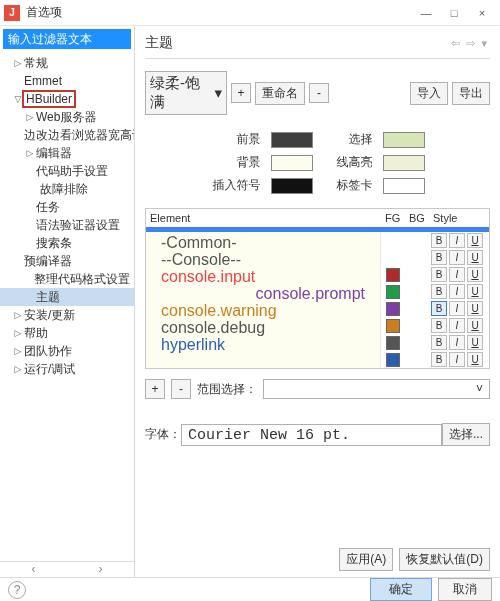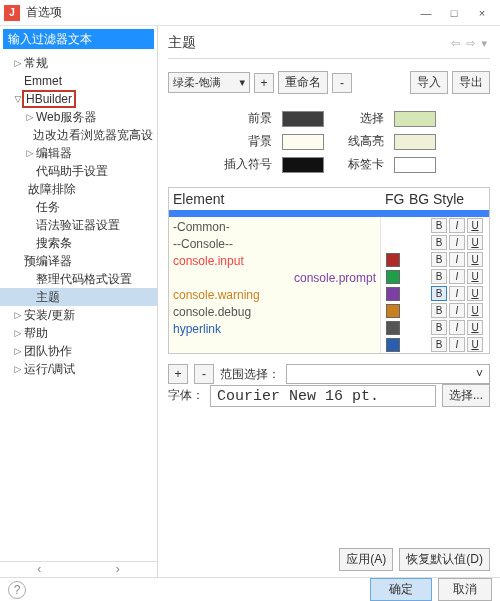--- a/index.html
+++ b/index.html
@@ -2,62 +2,62 @@
 <html><head>
 <meta charset="utf-8">
 <style>
 * { box-sizing: border-box; margin: 0; padding: 0; font-family: "Microsoft YaHei", sans-serif; }
 body { font-size: 12px; color: #333; background: #fff; width: 500px; height: 601px; overflow: hidden; position: relative; }
 .titlebar { height: 26px; display: flex; align-items: center; padding: 0 4px; border-bottom: 1px solid #e5e5e5; }
 .titlebar .app-icon { width: 16px; height: 16px; background: #e74c3c; display: inline-block; margin-right: 6px; color: #fff; font-size: 10px; text-align: center; line-height: 16px; font-weight: bold; }
 .titlebar .tt { flex: 1; }
 .winbtn { width: 28px; height: 22px; display: inline-flex; align-items: center; justify-content: center; font-size: 11px; color: #555; cursor: default; }
 .outer { display: flex; height: calc(100% - 26px - 24px); }
-.left { width: 158px; border-right: 1px solid #d8d8d8; display: flex; flex-direction: column; }
+.left { width: 135px; border-right: 1px solid #d8d8d8; display: flex; flex-direction: column; }
 .filter { margin: 3px; }
 .filter input { width: 100%; height: 20px; background: #1e90ff; color: #fff; border: 1px solid #1e90ff; padding: 0 4px; font-size: 12px; }
 .filter input::placeholder { color: #fff; }
 .tree { flex: 1; overflow: hidden; padding-top: 2px; }
 .tree-item { display: flex; align-items: center; height: 18px; padding-right: 4px; white-space: nowrap; overflow: hidden; cursor: default; }
 .tree-item .arrow { width: 12px; text-align: center; color: #666; font-size: 9px; display: inline-block; }
 .tree-item.selected { background: #c8dcf0; }
 .redbox { border: 2px solid #c0392b; display: inline-block; padding: 0 2px; margin-left: -2px; }
 .right { flex: 1; padding: 8px 10px 4px 10px; position: relative; display: flex; flex-direction: column; }
 .hdr { display: flex; align-items: center; border-bottom: 1px solid #ddd; padding-bottom: 6px; }
 .hdr h2 { font-size: 14px; font-weight: normal; flex: 1; }
 .nav-arrow { color: #aaa; font-size: 11px; padding: 0 3px; }
 .section1 { margin-top: 12px; display: flex; align-items: center; gap: 4px; }
-.combo { border: 1px solid #b0b0b0; background: #f4f4f4; padding: 2px 4px; width: 82px; display: flex; align-items: center; justify-content: space-between; font-size: 11px; }
+.combo { border: 1px solid #b0b0b0; background: #f4f4f4; padding: 2px 4px; width: 82px; display: flex; align-items: center; justify-content: space-between; font-size: 15px; }
 .btn-sq { width: 20px; height: 20px; border: 1px solid #b0b0b0; background: #f4f4f4; display: inline-flex; align-items: center; justify-content: center; font-size: 12px; cursor: default; }
 .btn { border: 1px solid #b0b0b0; background: #f4f4f4; padding: 2px 6px; font-size: 12px; cursor: default; }
 .color-rows { margin-top: 16px; }
 .color-row { display: flex; align-items: center; justify-content: center; gap: 10px; margin-bottom: 6px; }
 .clabel { width: 50px; text-align: right; }
 .swatch { width: 42px; height: 16px; border: 1px solid #888; }
 .element-table { margin-top: 8px; border: 1px solid #c8c8c8; }
-.et-head { display: flex; font-size: 14px; border-bottom: 7px solid #3b82f6; }
+.et-head { display: flex; font-size: 11px; border-bottom: 5px solid #3b82f6; }
 .et-head div { padding: 3px 4px; }
 .et-col-el { flex: 1; }
 .et-col-fg { width: 24px; }
 .et-col-bg { width: 24px; }
 .et-col-style { width: 60px; }
 .et-body { display: flex; }
-.et-elements { flex: 1; background: #fdfdf0; padding: 2px 4px; font-family: "Courier New", monospace; font-size: 12px; border-right: 1px solid #e8e8e8; line-height: 17px; }
+.et-elements { flex: 1; background: #fdfdf0; padding: 2px 15px; font-family: "Courier New", monospace; font-size: 16px; border-right: 1px solid #e8e8e8; line-height: 17px; }
 .et-elements div { white-space: nowrap; }
 .et-sidecols { width: 108px; display: flex; flex-direction: column; }
 .et-row { display: flex; align-items: center; height: 17px; }
 .fgcell { width: 24px; display: flex; justify-content: center; }
 .bgcell { width: 24px; }
 .fg-swatch { width: 14px; height: 14px; border: 1px solid #666; }
 .style-cell { width: 60px; display: flex; gap: 2px; padding-left: 2px; }
 .sbtn { width: 16px; height: 15px; border: 1px solid #bbb; background: #f6f6f6; font-size: 10px; display: inline-flex; align-items: center; justify-content: center; cursor: default; }
 .sbtn.sel { border-color: #3a7fc4; background: #e0ecf8; }
 .range-row { margin-top: 10px; display: flex; align-items: center; gap: 6px; }
 .range-select { flex: 1; border: 1px solid #b0b0b0; height: 20px; display: flex; align-items: center; justify-content: flex-end; padding: 0 6px; }
-.font-row { display: flex; align-items: center; gap: 6px; }
+.font-row { margin-top: 24px; display: flex; align-items: center; }
 .font-box { flex: 1; border: 1px solid #b0b0b0; padding: 2px 6px; font-family: "Courier New", monospace; font-size: 15px; height: 22px; line-height: 18px; }
 .bottom-btns { position: absolute; right: 10px; bottom: 6px; display: flex; gap: 6px; }
 .footer { position: absolute; bottom: 0; left: 0; right: 0; height: 24px; border-top: 1px solid #ddd; display: flex; align-items: center; padding: 0 8px; }
 .help-icon { width: 18px; height: 18px; border: 1px solid #aaa; border-radius: 50%; display: inline-flex; align-items: center; justify-content: center; color: #888; font-size: 12px; }
 .footer-btns { margin-left: auto; display: flex; gap: 6px; }
 .btn.primary { background: #cfe3f6; border-color: #6fa8dc; }
 </style>
 </head>
 <body>
 
@@ -96,21 +96,21 @@
           <span>边改边看浏览器宽高设</span>
         </div>
         <div class="tree-item" style="padding-left: 24px;">
           <span class="arrow">▷</span>
           <span>编辑器</span>
         </div>
         <div class="tree-item" style="padding-left: 24px;">
           <span class="arrow"></span>
           <span>代码助手设置</span>
         </div>
-        <div class="tree-item" style="padding-left: 16px;">
+        <div class="tree-item" style="padding-left: 16px; margin-left: 12px;">
           <span class="arrow"></span>
           <span>故障排除</span>
         </div>
         <div class="tree-item" style="padding-left: 24px;">
           <span class="arrow"></span>
           <span>任务</span>
         </div>
         <div class="tree-item" style="padding-left: 24px;">
           <span class="arrow"></span>
           <span>语法验证器设置</span>

